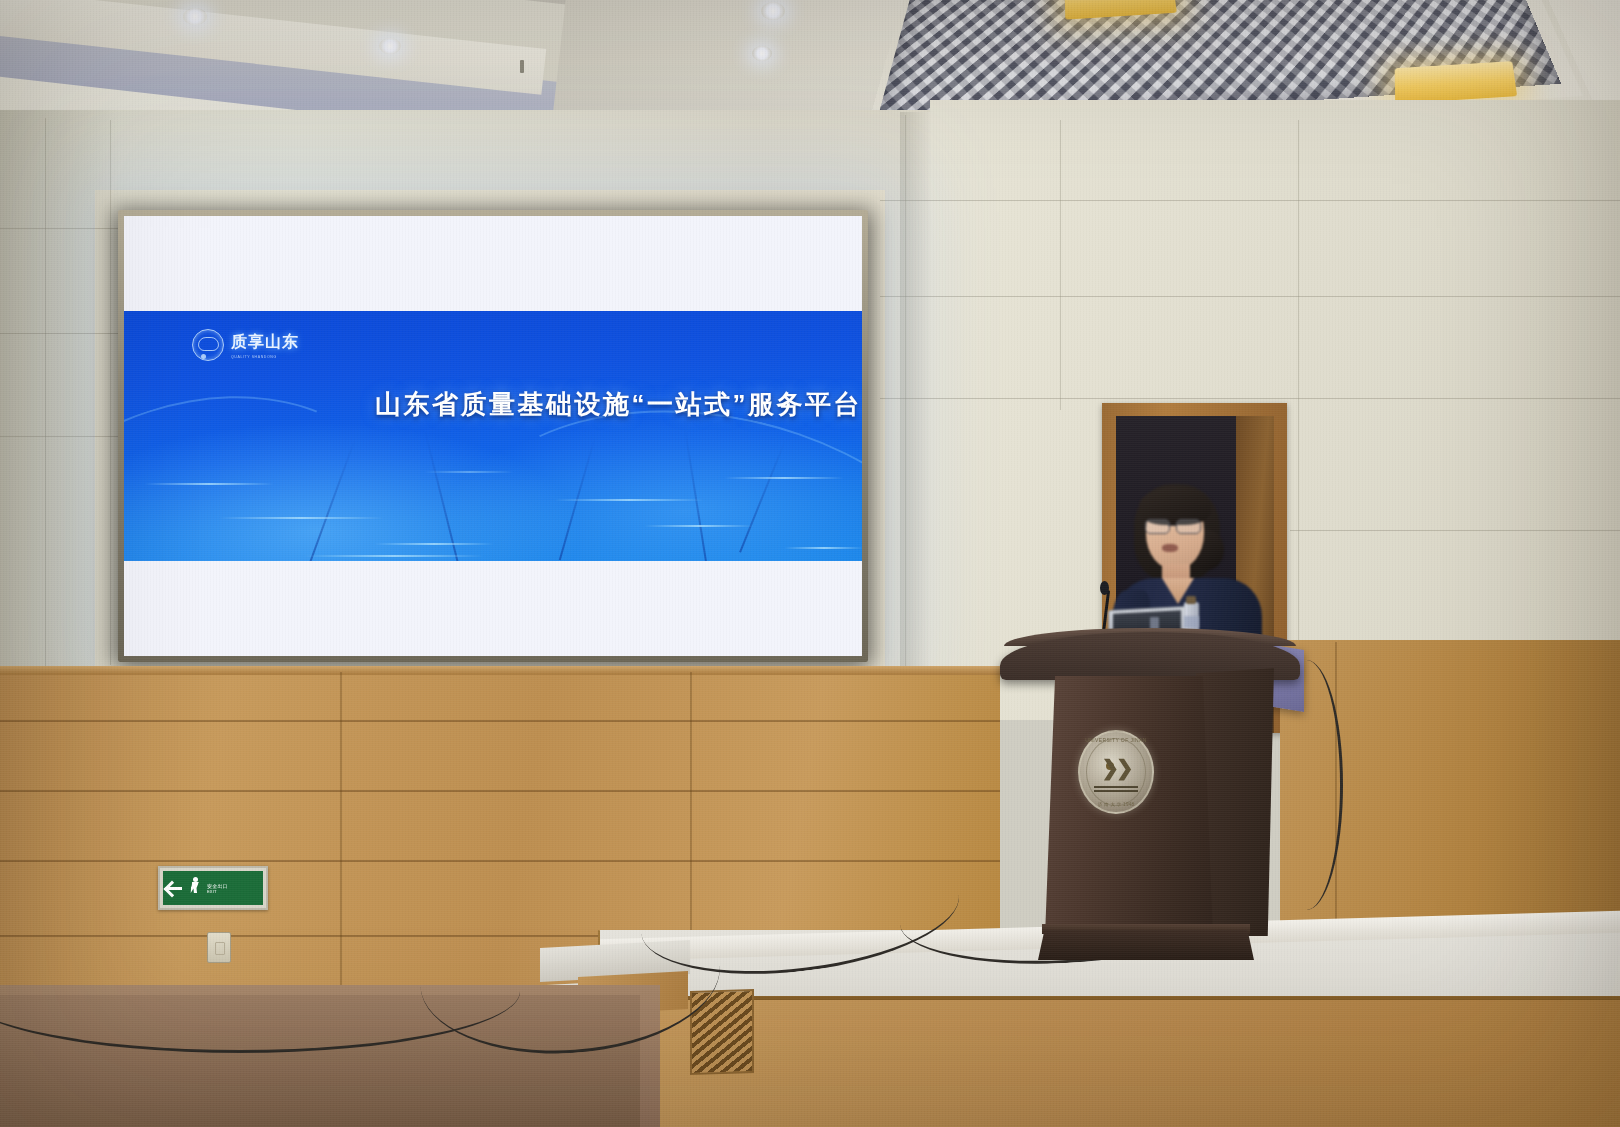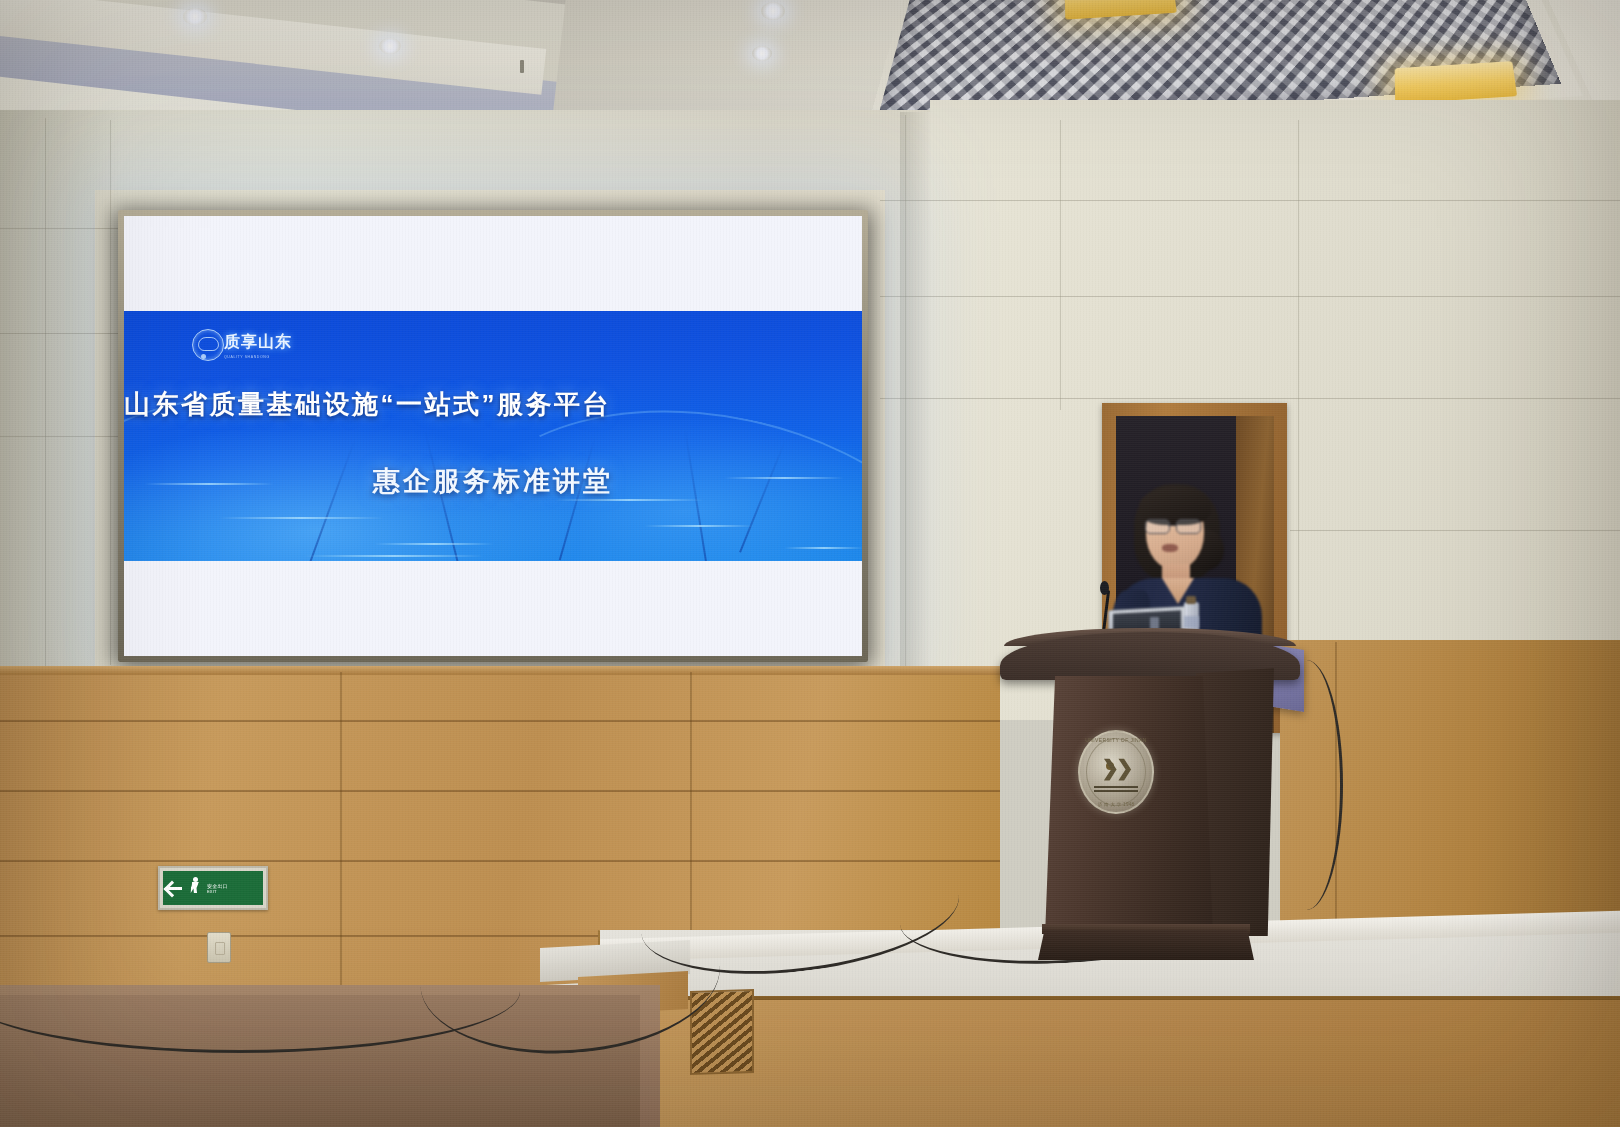--- a/index.html
+++ b/index.html
@@ -96,33 +96,33 @@
           radial-gradient(ellipse 50% 58% at 76% 80%, rgba(90,180,255,.42), rgba(90,180,255,0) 65%),
           linear-gradient(177deg,#0b49d8 0%,#0f52e0 26%,#1062e8 55%,#1478e8 78%,#1a86ea 100%);}
   .streak{position:absolute;background:linear-gradient(90deg,rgba(255,255,255,0),rgba(180,230,255,.75),rgba(255,255,255,0));
         height:2px;border-radius:2px;filter:blur(.4px);}
   .diag{position:absolute;background:linear-gradient(180deg,rgba(12,60,170,.0),rgba(10,50,150,.55));
         width:2px;transform-origin:top;filter:blur(.6px);}
   .arc{position:absolute;border:2px solid rgba(150,215,255,.30);border-radius:50%;
         border-color:rgba(150,215,255,.30) transparent transparent transparent;}
 
   
-  .slide-logo{position:absolute;left:68px;top:18px;display:flex;align-items:center;}
+  .slide-logo{position:absolute;left:68px;top:18px;display:flex;align-items:center;gap:7px;}
   .logo-mark{width:30px;height:30px;border-radius:50%;
         border:1.6px solid rgba(200,228,255,.85);position:relative;
         box-shadow:0 0 5px rgba(190,225,255,.55) inset;}
   .logo-mark:before{content:"";position:absolute;left:5px;top:7px;width:19px;height:12px;
         border-radius:9px 9px 7px 7px;border:1.4px solid rgba(205,230,255,.8);}
   .logo-mark:after{content:"";position:absolute;left:8px;bottom:1px;width:5px;height:5px;
         border-radius:50%;background:rgba(205,230,255,.8);}
   .logo-text{color:#e9f3ff;font-size:16px;font-weight:bold;letter-spacing:1px;
         text-shadow:0 0 6px rgba(120,190,255,.9);font-family:"Liberation Sans",sans-serif;}
   .logo-sub{font-size:3.5px;color:rgba(220,238,255,.75);letter-spacing:.6px;margin-top:2px;}
 
-  .slide-title{position:absolute;left:0;top:76px;width:100%;text-align:left;
+  .slide-title{position:absolute;left:0;top:76px;width:100%;text-align:right;
         color:#ffffff;font-size:26px;font-weight:bold;letter-spacing:2.5px;
         text-shadow:0 2px 5px rgba(2,30,100,.85), 0 0 14px rgba(140,200,255,.55);}
   .slide-subtitle{position:absolute;left:0;top:110px;width:100%;text-align:center;
         color:rgba(226,240,255,.93);font-size:10.5px;font-weight:bold;letter-spacing:.85px;
         text-shadow:0 1px 3px rgba(5,40,120,.8);}
   .slide-sub2{position:absolute;left:0;top:152px;width:100%;text-align:center;
         color:#f2f8ff;font-size:27px;font-weight:bold;letter-spacing:3px;
         text-shadow:0 2px 6px rgba(2,30,100,.8), 0 0 16px rgba(150,205,255,.6);}
 
   
@@ -369,21 +369,20 @@
 
         <div class="slide-logo">
           <div class="logo-mark"></div>
           <div>
             <div class="logo-text">质享山东</div>
             <div class="logo-sub">QUALITY SHANDONG</div>
           </div>
         </div>
 
         <div class="slide-title">山东省质量基础设施“一站式”服务平台</div>
-        <div class="slide-sub2">惠企服务标准讲堂</div>
       </div>
     </div>
   </div>
   <div class="screen-glow"></div>
 
   <div class="wainscot"></div>
   <div class="wain-top-rail"></div>
   <div class="wainscot-r"></div>
   <div class="wain-line" style="left:0;top:720px;width:1000px;"></div>
   <div class="wain-line" style="left:0;top:790px;width:1000px;"></div>

